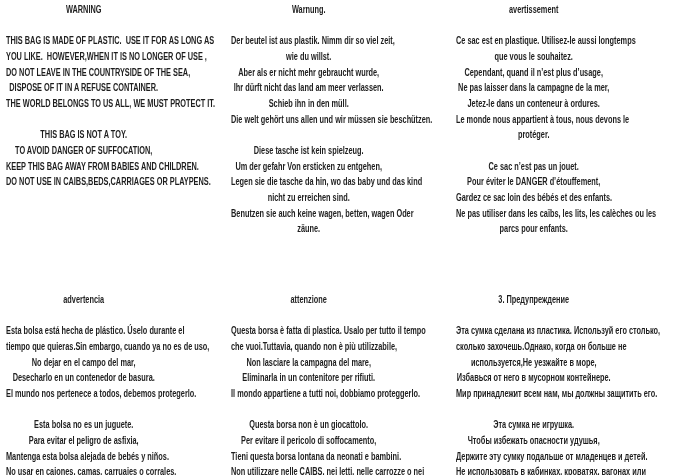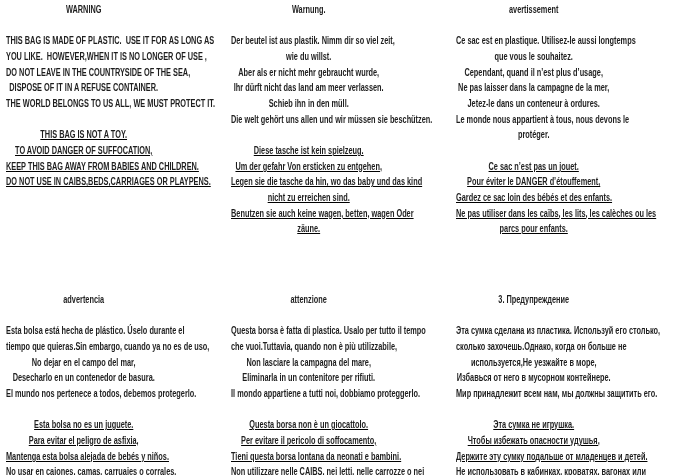--- a/index.html
+++ b/index.html
@@ -30,21 +30,20 @@
     color: var(--text-color, #1e1e1e);
     white-space: pre;
     transform: scaleX(0.70);
     transform-origin: 0 50%;
   }
   .heading {
     margin-bottom: 15.66px; 
   }
   .para + .para {
     margin-top: 15.66px;    
-    text-decoration: underline;
   }
   
   .cell.c0 { left: 6px; }
   .cell.c1 { left: 231px; }
   .cell.c2 { left: 456px; }
   .cell.r0 { top: 2px; }
   .cell.r1 { top: 292px; }
 </style>
 </head>
 <body>

